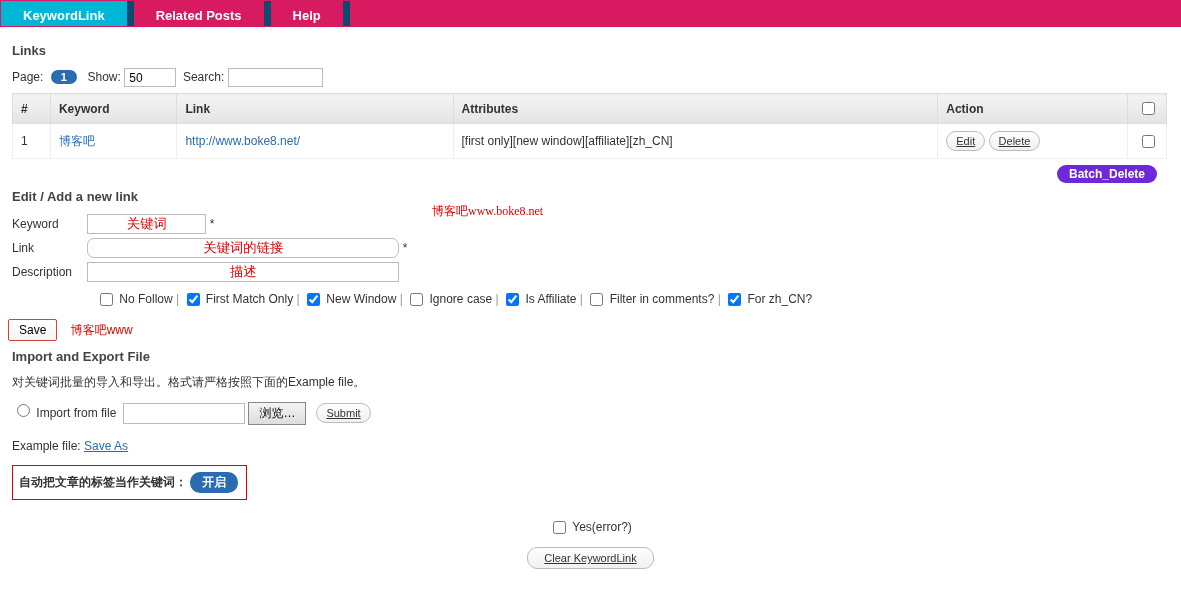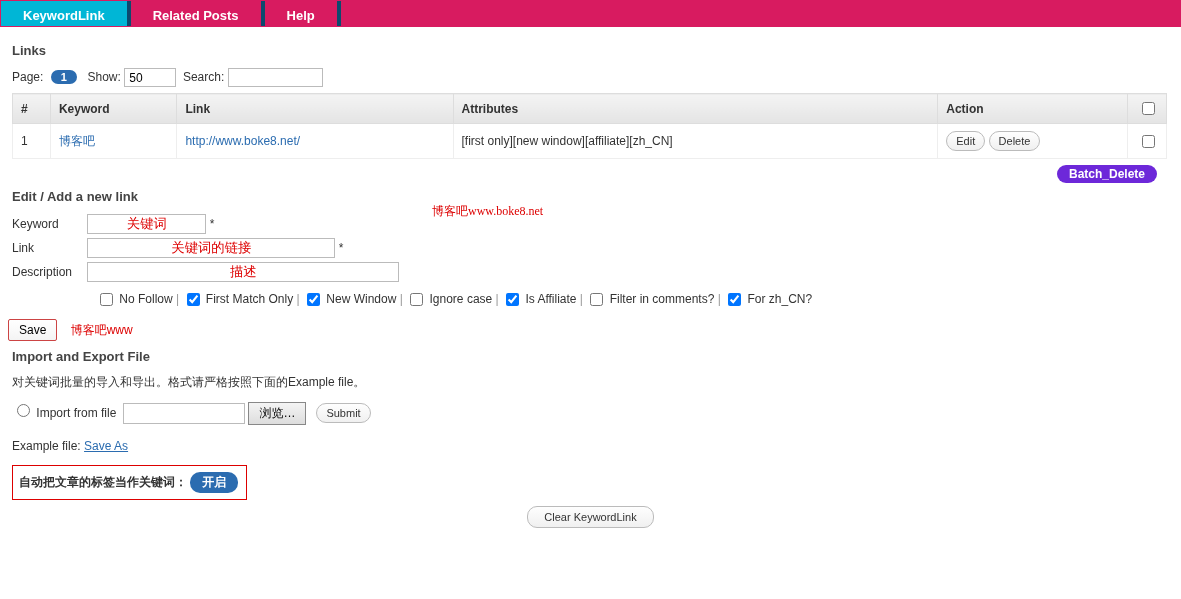--- a/index.html
+++ b/index.html
@@ -15,21 +15,21 @@
     display: flex;
     background: #d81b60;
     height: 27px;
     border: 1px solid #d81b60;
   }
   .tab {
     color: #fff;
     font-weight: bold;
     font-size: 13px;
     padding: 4px 22px 0 22px;
-    border-right: 4px solid #0c4a6e;
+    border-right: 7px solid #0c4a6e;
     display: flex;
     align-items: center;
     cursor: pointer;
   }
   .tab.active { background: #00b6d6; }
   .content { padding: 10px 12px 8px 12px; }
   .hd { font-weight: bold; color: #444; font-size: 13px; margin: 6px 0 10px 0; }
   .pager { margin: 6px 0 6px 0; color: #333; }
   .pager-bubble {
     display: inline-block;
@@ -72,20 +72,21 @@
   }
   a.link { color: #2b6cb0; text-decoration: none; }
   .btn {
     border: 1px solid #bbb;
     background: linear-gradient(#fefefe,#f0f0f0);
     padding: 3px 9px;
     font-size: 11px;
     border-radius: 10px;
     cursor: pointer;
     color: #333;
+    text-decoration: underline;
   }
   .btn-save {
     border: 1px solid #c44;
     border-radius: 2px;
     background: linear-gradient(#fff,#f4f4f4);
     padding: 3px 10px;
     font-size: 12px;
     cursor: pointer;
   }
   .pillbtn {
@@ -194,21 +195,21 @@
     <div class="hd">Edit / Add a new link</div>
     <span class="watermark" style="left:420px;top:14px;">博客吧www.boke8.net</span>
 
     <div class="form-row">
       <label class="fld">Keyword</label>
       <input class="red-input" style="width: 119px;" value="关键词">
       <span>*</span>
     </div>
     <div class="form-row">
       <label class="fld">Link</label>
-      <input class="red-input" style="width: 248px;" value="关键词的链接">
+      <input class="red-input" style="width: 312px; border-radius: 7px;" value="关键词的链接">
       <span>*</span>
     </div>
     <div class="form-row">
       <label class="fld">Description</label>
       <input class="red-input" style="width: 312px;" value="描述">
     </div>
 
     <div class="checks">
       <input type="checkbox" class="chk" style=""> <span>No Follow</span>
       <span class="sep"> | </span>
@@ -248,17 +249,21 @@
     <a href="#" class="link" style="text-decoration:underline;">Save As</a>
   </div>
 
   
   <div class="boxed-red">
     <span>自动把文章的标签当作关键词：</span>
     <button class="pillbtn">开启</button>
   </div>
 
   
+  <div class="center">
+    <input type="checkbox" class="chk" style="">
+    <span>Yes(error?)</span>
+  </div>
   <div class="center" style="margin-top:6px;">
     <button class="btn" style="padding:4px 16px;">Clear KeywordLink</button>
   </div>
 
 </div>
 
 </body></html>

